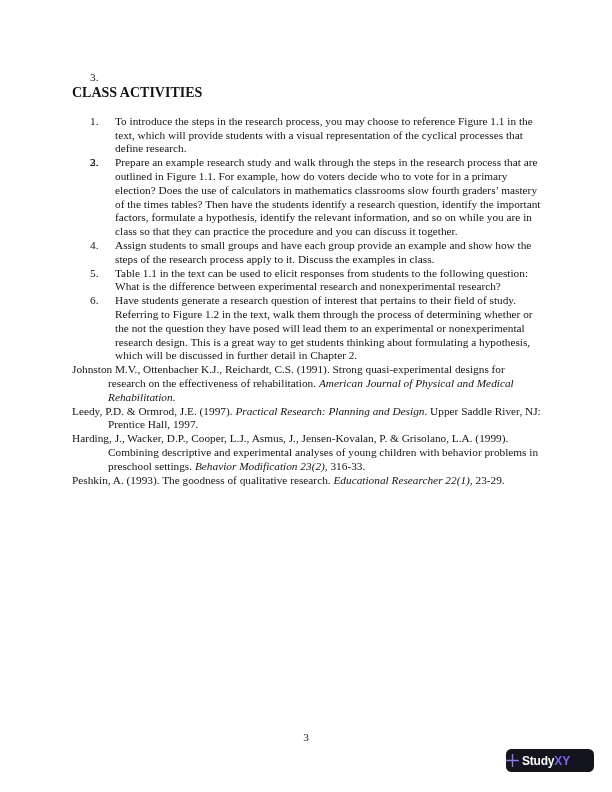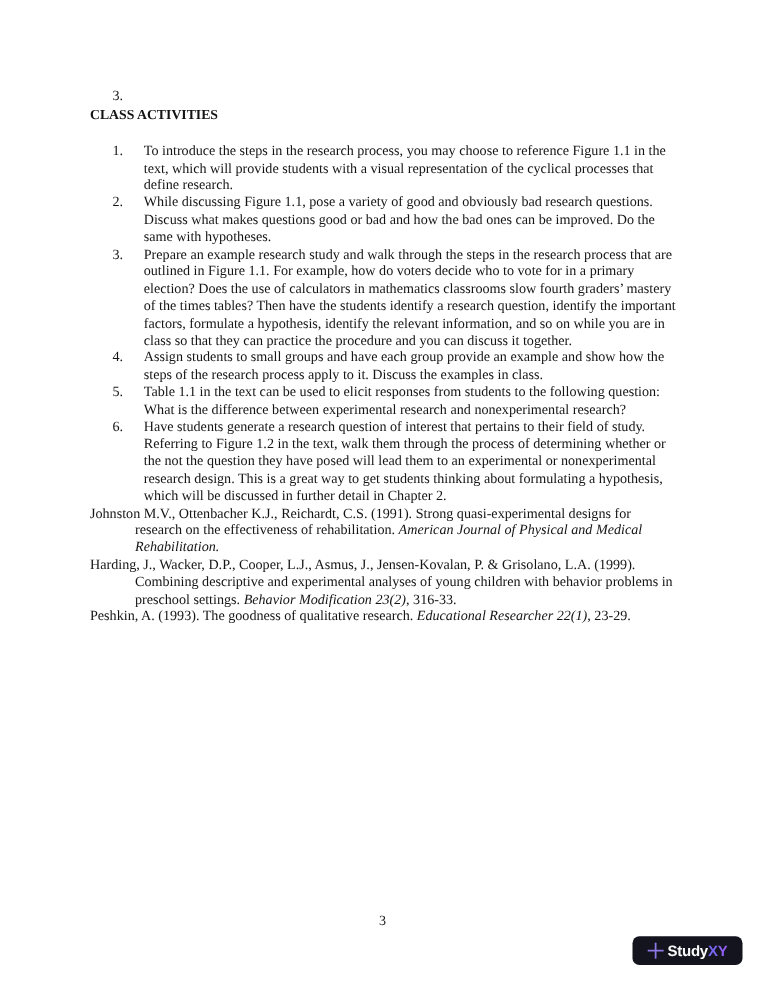--- a/index.html
+++ b/index.html
@@ -15,21 +15,21 @@
   }
   .content {
     position:absolute;
     left:72px; top:71px;
     width:469px;
   }
   .num-item { position:relative; padding-left:43px; }
   .num-item .num { position:absolute; left:18px; top:0; }
   .heading {
     font-weight:bold;
-    font-size:11px;
+    font-size:14px;
     margin:0;
   }
   .heading.class-activities { margin:15px 0 15px 0; }
   .heading.additional-resources { margin:13px 0 13px 0; }
   .activities { margin:0; }
   .references { margin:0; }
   .ref {
     padding-left:36px;
     text-indent:-36px;
     margin:0;
@@ -43,21 +43,20 @@
     color:#1c1c1c;
   }
   .logo {
     position:absolute;
     left:506px; top:749px;
     width:88px; height:23px;
     background:#14141e;
     border-radius:5.5px;
     display:flex;
     align-items:center;
-    justify-content:center;
     gap:3px;
     cursor:pointer;
   }
   .logo .plus { display:block; }
   .brand {
     font-family:"Liberation Sans", sans-serif;
     font-weight:bold;
     font-size:12px;
     letter-spacing:-0.2px;
     line-height:1;
@@ -83,21 +82,20 @@
 
     <div class="heading class-activities">CLASS ACTIVITIES</div>
 
     <div class="activities">
       <div class="num-item">
         <span class="num">1.</span>
         <span class="txt">To introduce the steps in the research process, you may choose to reference Figure 1.1 in the text, which will provide students with a visual representation of the cyclical processes that define research.</span>
       </div>
       <div class="num-item">
         <span class="num">2.</span>
-        <span class="txt">While discussing Figure 1.1, pose a variety of good and obviously bad research questions. Discuss what makes questions good or bad and how the bad ones can be improved. Do the same with hypotheses.</span>
       </div>
       <div class="num-item">
         <span class="num">3.</span>
         <span class="txt">Prepare an example research study and walk through the steps in the research process that are outlined in Figure 1.1. For example, how do voters decide who to vote for in a primary election? Does the use of calculators in mathematics classrooms slow fourth graders’ mastery of the times tables? Then have the students identify a research question, identify the important factors, formulate a hypothesis, identify the relevant information, and so on while you are in class so that they can practice the procedure and you can discuss it together.</span>
       </div>
       <div class="num-item">
         <span class="num">4.</span>
         <span class="txt">Assign students to small groups and have each group provide an example and show how the steps of the research process apply to it. Discuss the examples in class.</span>
       </div>
       <div class="num-item">
@@ -106,20 +104,21 @@
       </div>
       <div class="num-item">
         <span class="num">6.</span>
         <span class="txt">Have students generate a research question of interest that pertains to their field of study. Referring to Figure 1.2 in the text, walk them through the process of determining whether or the not the question they have posed will lead them to an experimental or nonexperimental research design. This is a great way to get students thinking about formulating a hypothesis, which will be discussed in further detail in Chapter 2.</span>
       </div>
     </div>
 
 
     <div class="references">
       <p class="ref"><span>Johnston M.V., Ottenbacher K.J., Reichardt, C.S. (1991). Strong quasi-experimental designs for research on the effectiveness of rehabilitation. </span><span class="it">American Journal of Physical and Medical Rehabilitation.</span></p>
+      <p class="ref"><span>Leedy, P.D. &amp; Ormrod, J.E. (1997). </span><span class="it">Practical Research: Planning and Design</span><span>. Upper Saddle River, NJ: Prentice Hall, 1997.</span></p>
       <p class="ref"><span>Harding, J., Wacker, D.P., Cooper, L.J., Asmus, J., Jensen-Kovalan, P. &amp; Grisolano, L.A. (1999). Combining descriptive and experimental analyses of young children with behavior problems in preschool settings. </span><span class="it">Behavior Modification 23(2)</span><span>, 316-33.</span></p>
       <p class="ref"><span>Peshkin, A. (1993). The goodness of qualitative research. </span><span class="it">Educational Researcher 22(1)</span><span>, 23-29.</span></p>
     </div>
 
   </div>
 
   <div class="page-number">3</div>
 
   <div class="logo">
     <svg class="plus" width="13" height="13" viewBox="0 0 13 13" aria-hidden="true">

